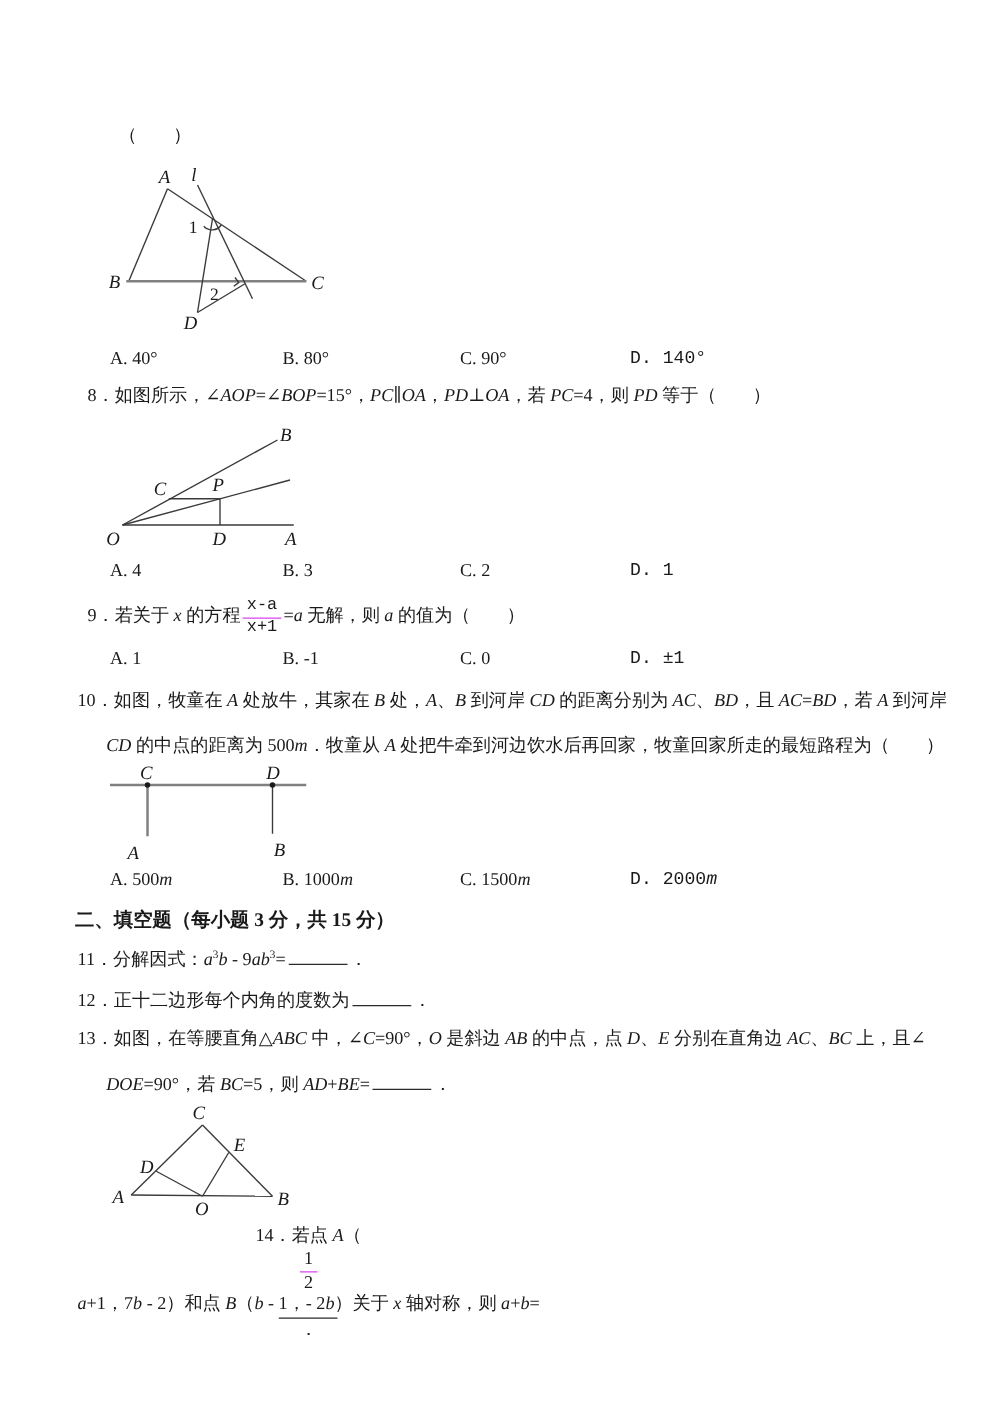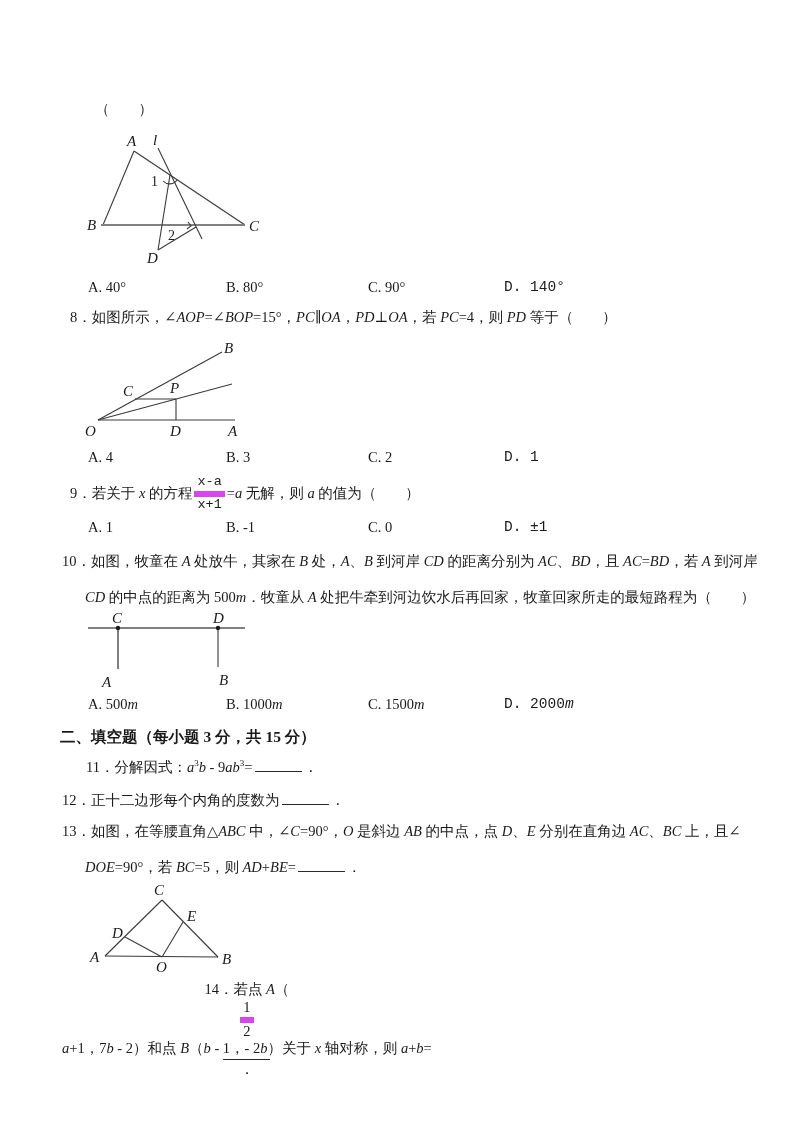--- a/index.html
+++ b/index.html
@@ -11,21 +11,21 @@
   .abs { position:absolute; white-space:nowrap; }
   .line { font-size:14.5px; line-height:1.35; }
   .it { font-style:italic;text-align:right; }
   sup { font-size:9px; line-height:0; }
   .blank {
     display:inline-block; width:47px; height:14px;
     border-bottom:1px solid #2a2a2a; margin:0 2px;
   }
   .fracrow { display:flex; align-items:center; height:40px; }
   .frac { display:inline-block; text-align:center; line-height:1.1; margin:0 2px; vertical-align:middle; }
-  .frac .num { display:block; border-bottom:6px solid #d946ef; padding:0 3px 1px 3px; }
+  .frac .num { display:block; border-bottom:1px solid #d946ef; padding:0 3px 1px 3px; }
   .frac .den { display:block; padding-top:1px; }
   .frac-mono { font-family:"Liberation Mono","DejaVu Sans Mono",monospace; font-size:13.5px; }
   .optrow { left:0; top:0; width:793px; height:20px; }
   .optrow .o1 { position:absolute; left:88px; }
   .optrow .o2 { position:absolute; left:226px; }
   .optrow .o3 { position:absolute; left:368px; }
   .optrow .o4 { position:absolute; left:504px;font-family:Liberation Mono, monospace; }
   .sechead { font-weight:bold; font-size:15.5px; }
   svg { position:absolute; overflow:visible; }
   svg text { font-size:15px; font-style:italic; font-family:"Liberation Serif","DejaVu Serif",serif; fill:#1a1a1a; }
@@ -119,21 +119,21 @@
 
 <div class="abs line optrow" style="top:695px;">
   <span class="o1"><span>A. 500</span><span class="it">m</span></span>
   <span class="o2"><span>B. 1000</span><span class="it">m</span></span>
   <span class="o3"><span>C. 1500</span><span class="it">m</span></span>
   <span class="o4"><span>D. 2000</span><span class="it">m</span></span>
 </div>
 
 <div class="abs line sechead" style="left:60px; top:727px;">二、填空题（每小题 3 分，共 15 分）</div>
 
-<div class="abs line" style="left:62px; top:757px;margin-left:24px;">
+<div class="abs line" style="left:62px; top:757px;">
   <span><span>11．分解因式：</span><span class="it">a</span><sup>3</sup><span class="it">b</span><span> - 9</span><span class="it">ab</span><sup>3</sup><span>=</span></span><span class="blank"></span><span>．</span>
 </div>
 
 <div class="abs line" style="left:62px; top:790px;">
   <span><span>12．正十二边形每个内角的度数为</span></span><span class="blank"></span><span>．</span>
 </div>
 
 <div class="abs line" style="left:62px; top:822px;"><span>13．如图，在等腰直角△</span><span class="it">ABC</span><span> 中，∠</span><span class="it">C</span><span>=90°，</span><span class="it">O</span><span> 是斜边 </span><span class="it">AB</span><span> 的中点，点 </span><span class="it">D</span><span>、</span><span class="it">E</span><span> 分别在直角边 </span><span class="it">AC</span><span>、</span><span class="it">BC</span><span> 上，且∠</span></div>
 <div class="abs line" style="left:85px; top:857px;">
   <span><span class="it">DOE</span><span>=90°，若 </span><span class="it">BC</span><span>=5，则 </span><span class="it">AD</span><span>+</span><span class="it">BE</span><span>=</span></span><span class="blank"></span><span>．</span>

